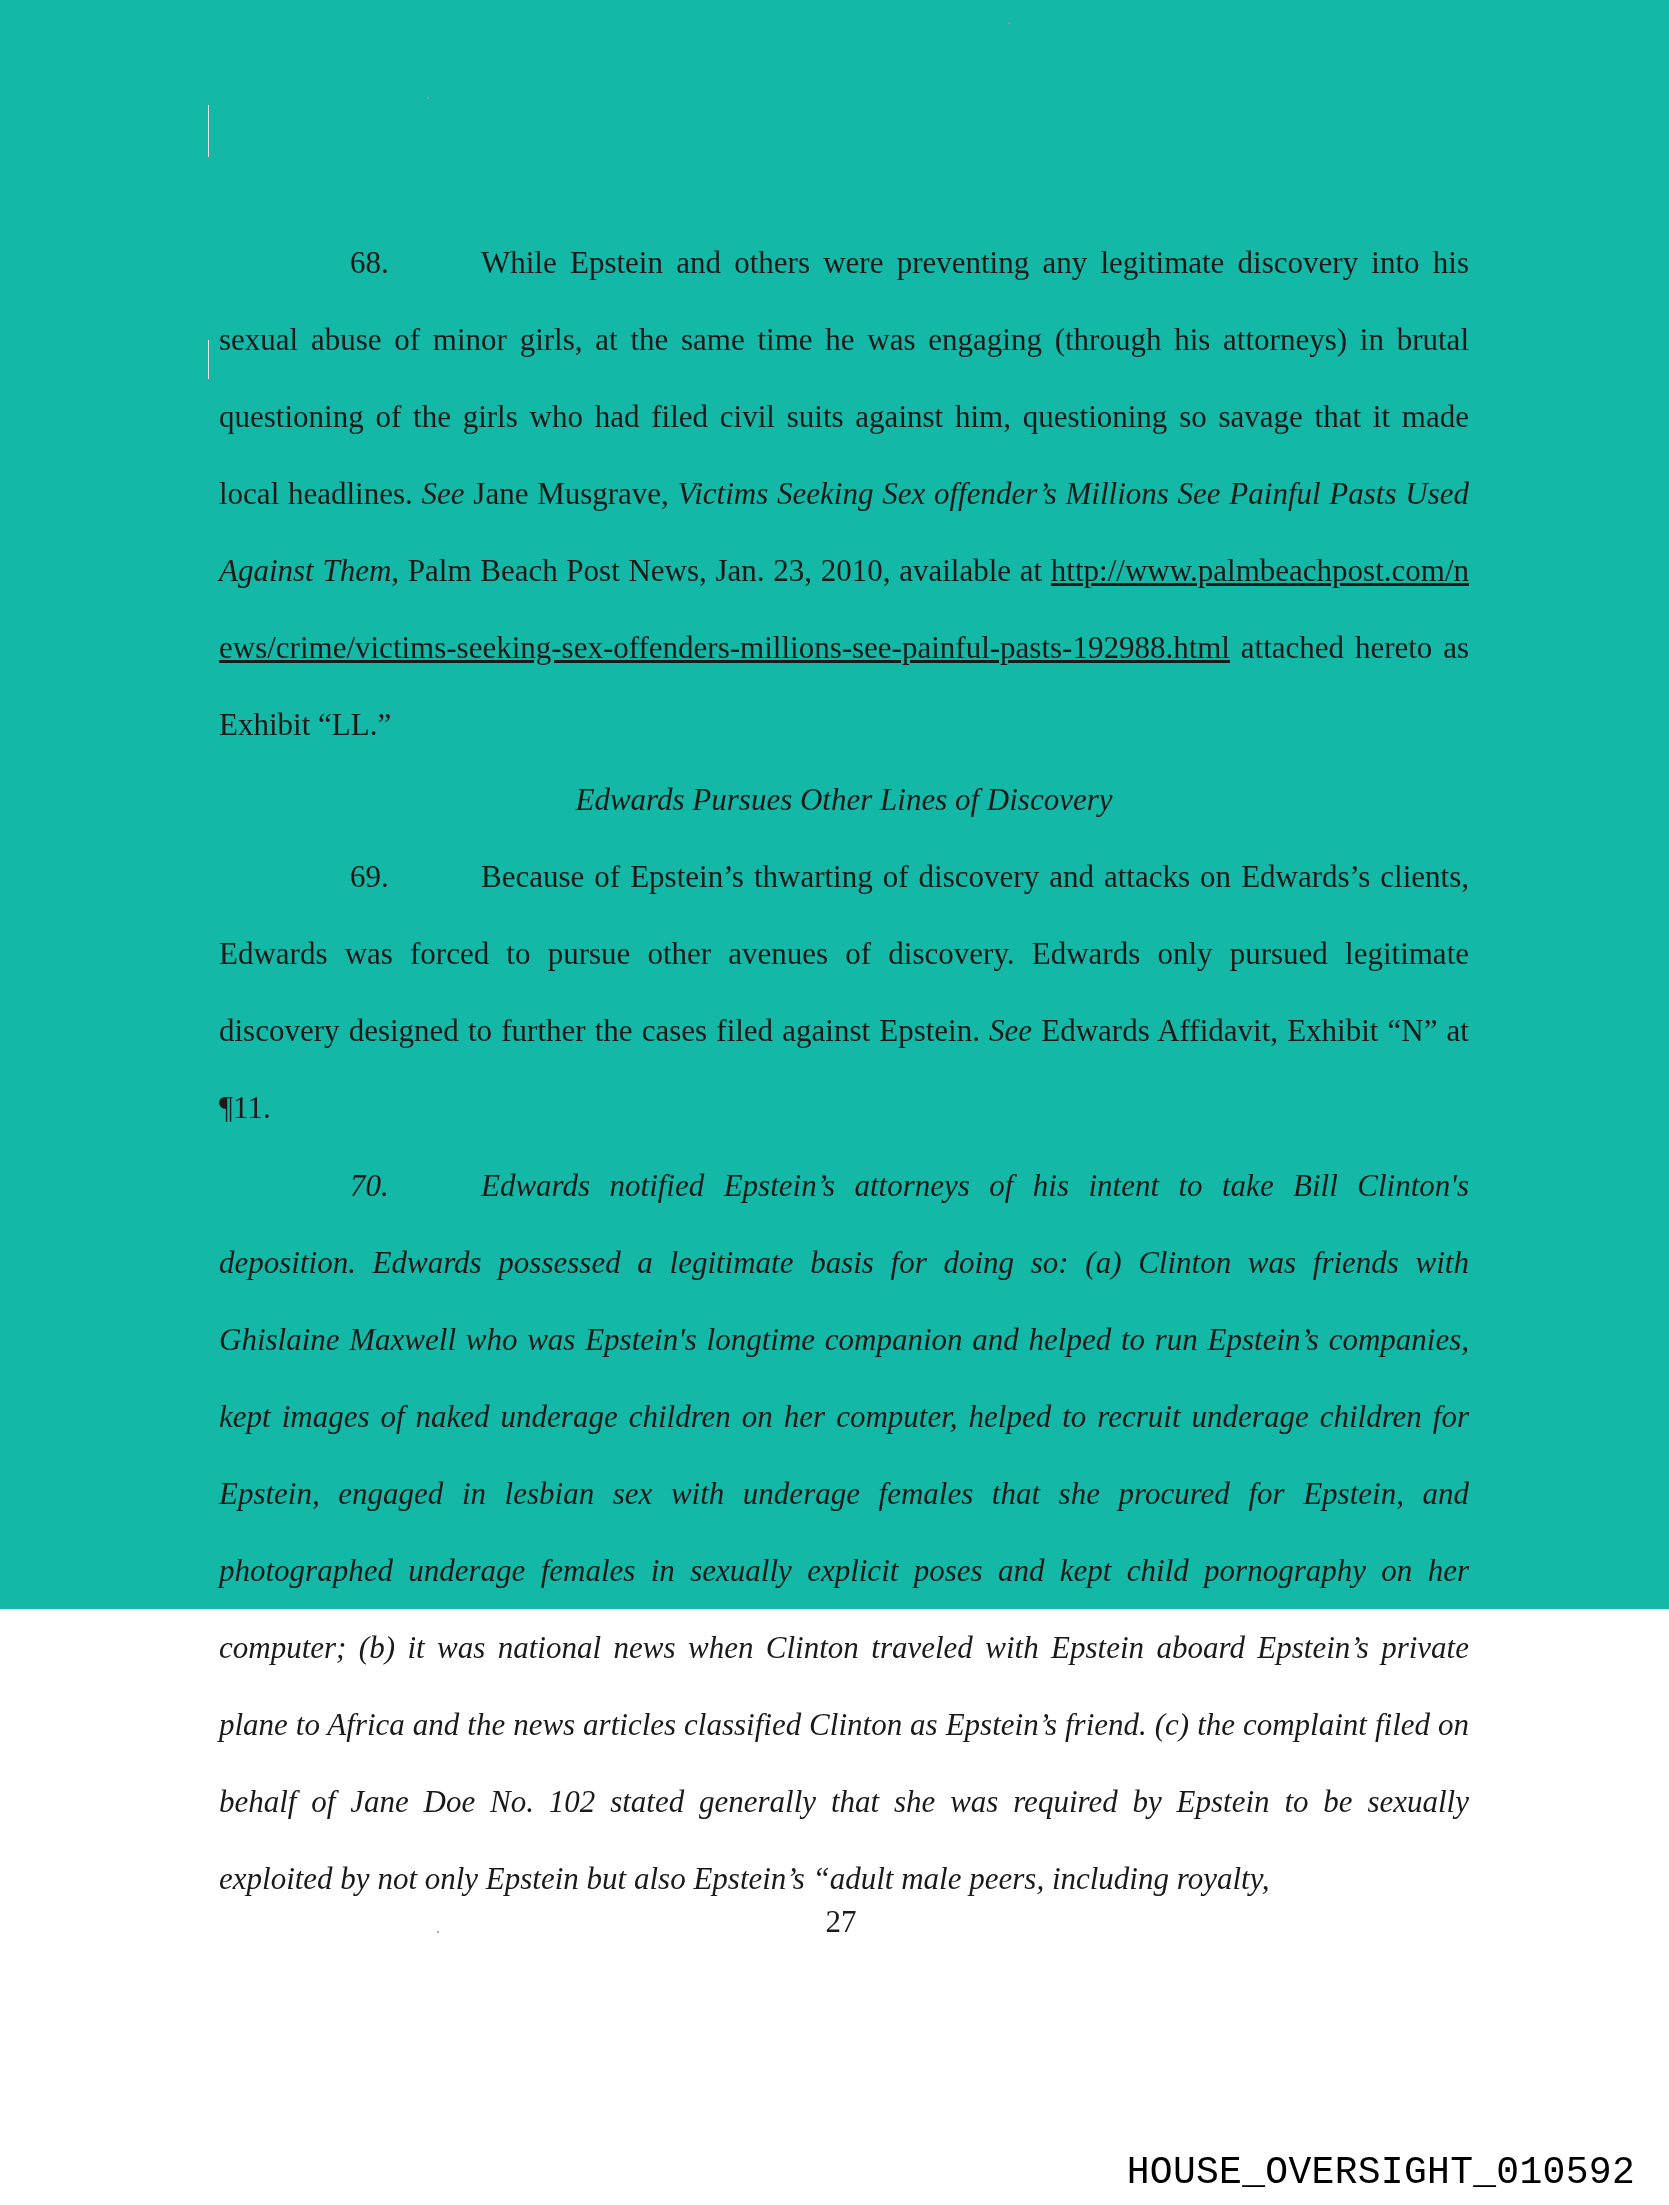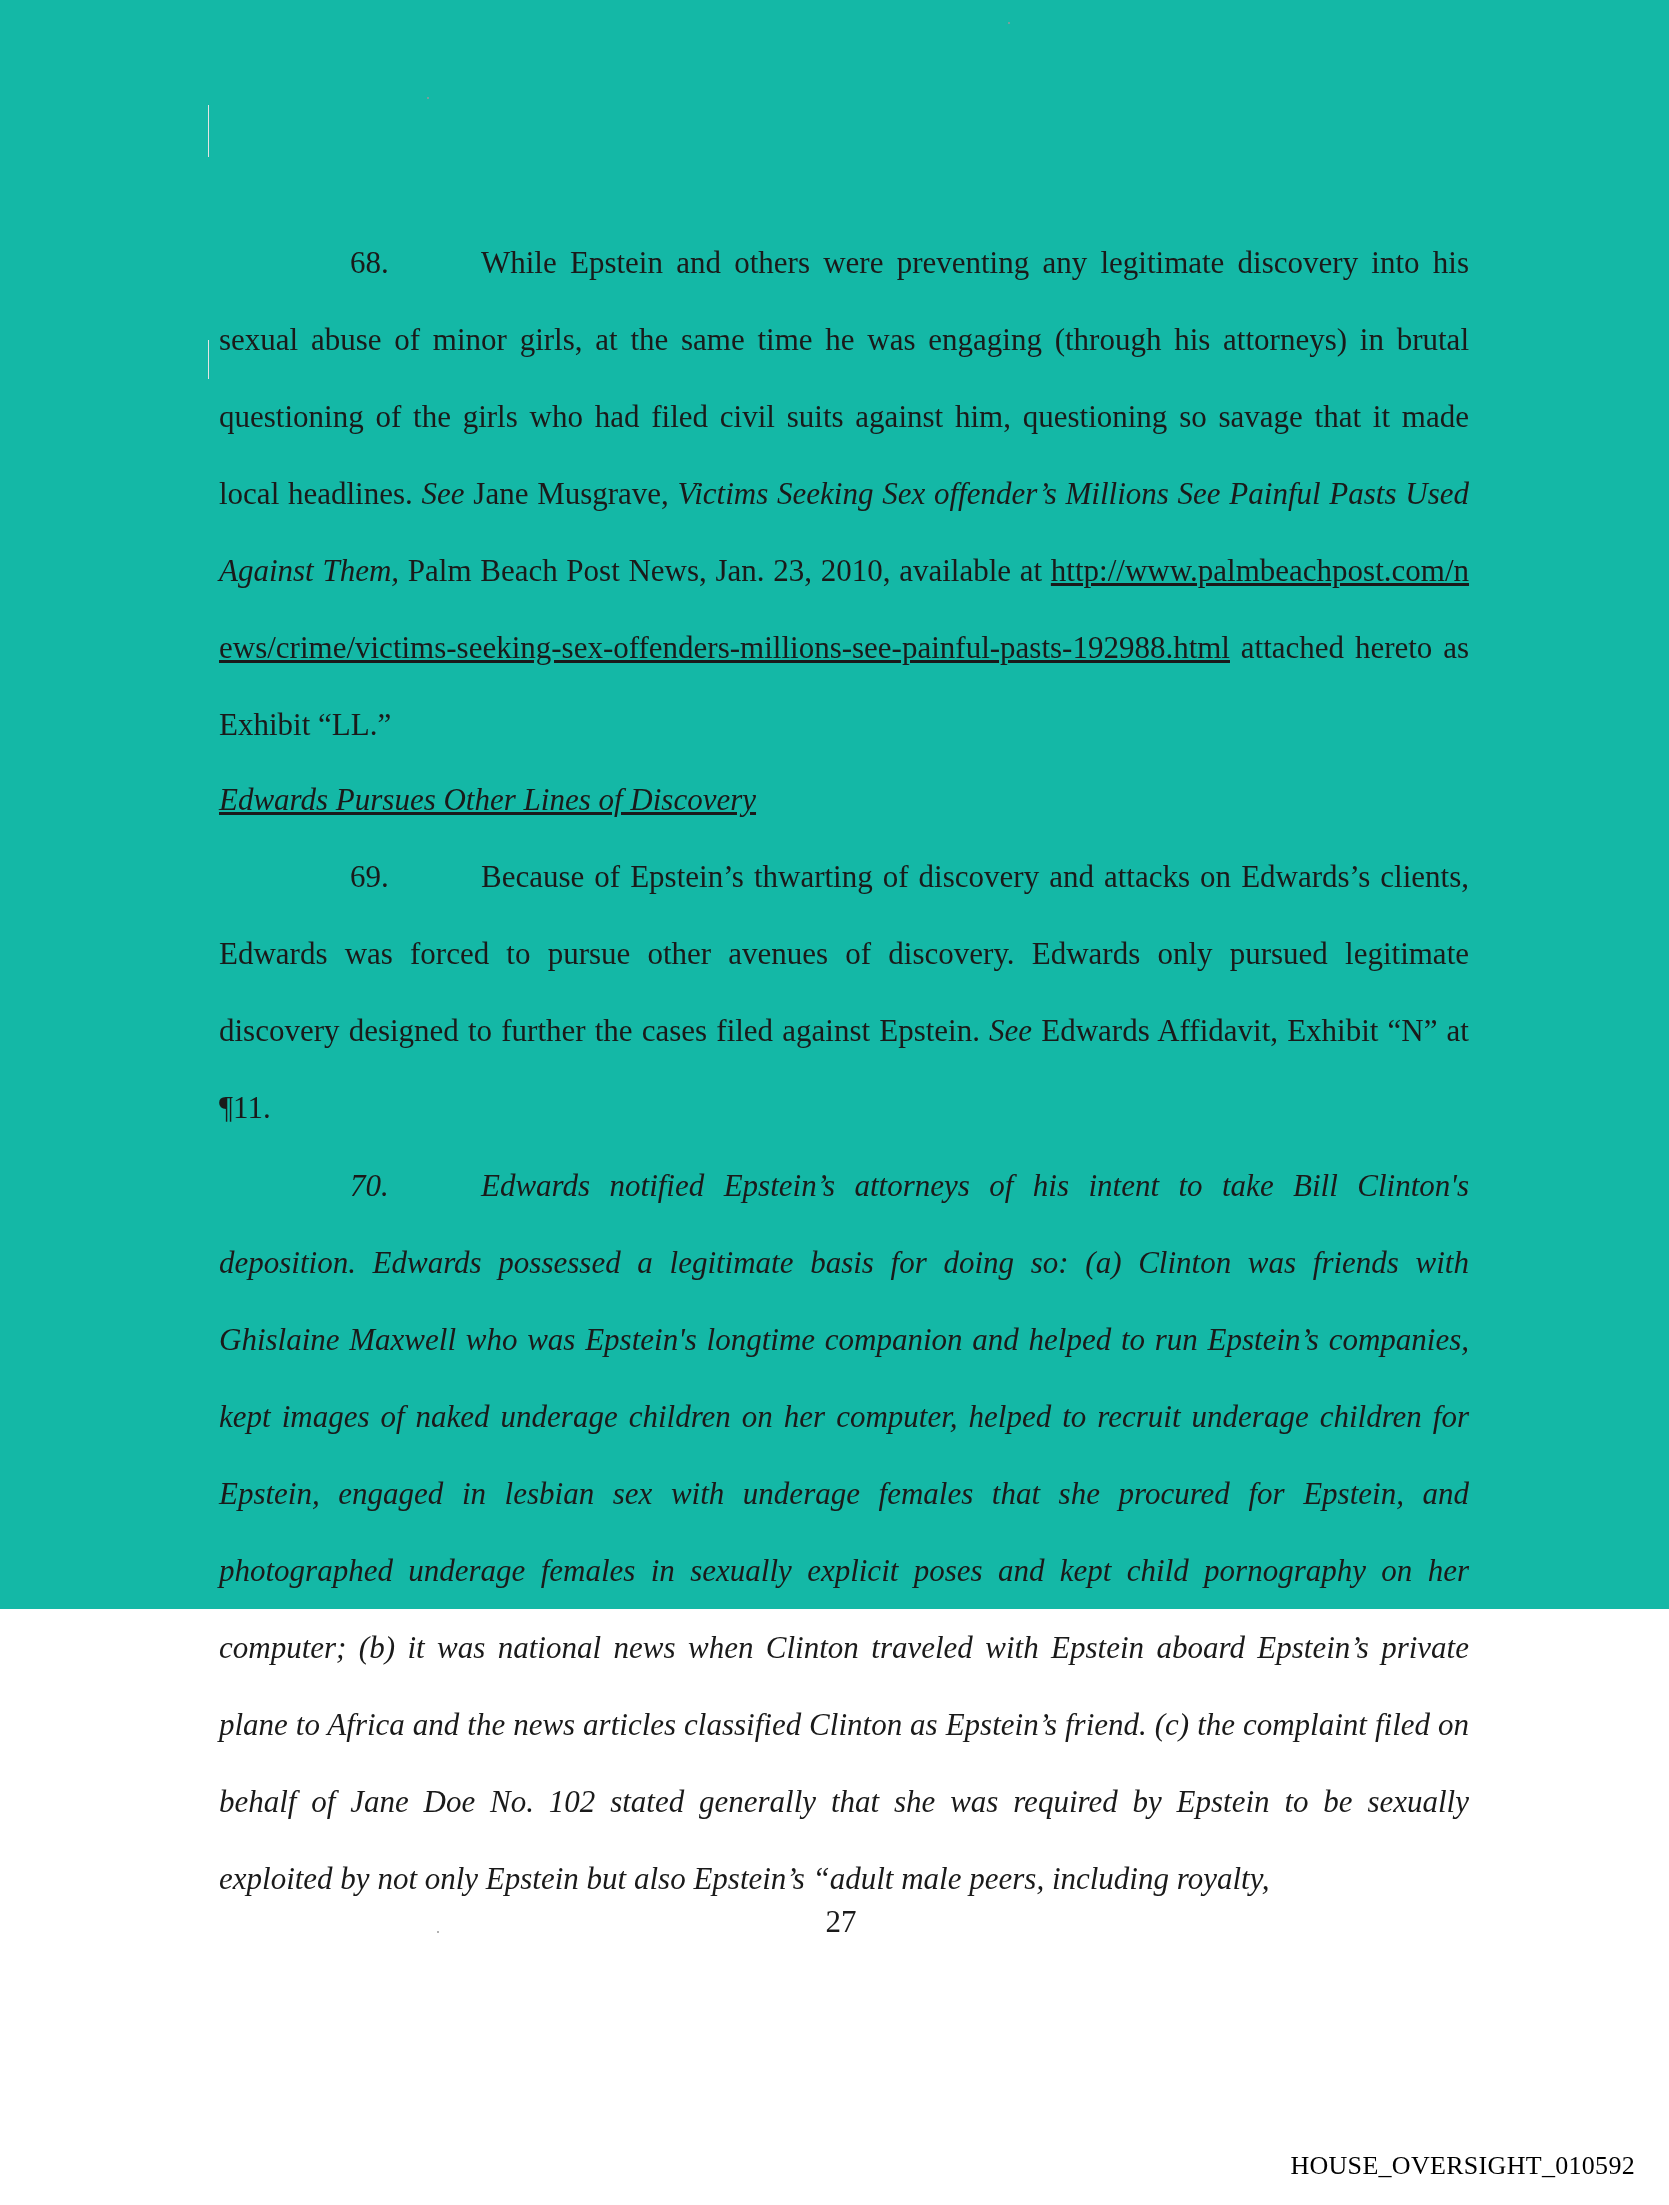--- a/index.html
+++ b/index.html
@@ -11,35 +11,35 @@
       width: 1250px;
       font-family: "Liberation Serif", "DejaVu Serif", serif;
       font-size: 31px;
       color: #1a1a1a;
       line-height: 77px;
     }
     .para { margin: 0; text-align: justify; text-indent: 131px; }
     .para-68 { position: absolute; top: 224px; left: 0; width: 1250px; }
     .heading {
       position: absolute; top: 761px; left: 0; width: 1250px;
-      font-style: italic; text-decoration: underline;
+      text-align: center; font-style: italic; 
     }
     .para-69 { position: absolute; top: 838px; left: 0; width: 1250px; }
     .para-70 { position: absolute; top: 1147px; left: 0; width: 1250px; font-style: italic; }
     .para .pnum { display: inline-block; width: 131px; text-indent: 0; }
     .ital { font-style: italic; }
     .link { text-decoration: underline; color: #1a1a1a; word-break: break-all; }
     .page-number {
       position: absolute; top: 1904px; left: 0; width: 1669px; text-align: center;
       font-family: "Liberation Serif", "DejaVu Serif", serif; font-size: 31px; color: #1a1a1a;
       padding-left: 6.5px;
     }
     .bates {
       position: absolute; right: 34px; top: 2151px;
-      font-family: Liberation Serif, serif; font-size: 26px; color: #000000;
+      font-family: Liberation Mono, monospace; font-size: 38px; color: #000000;
       letter-spacing: 0.3px;
     }
     .speck { position: absolute; width: 2px; height: 2px; background: #999; border-radius: 50%; }
     .margin-line { position: absolute; left: 208px; width: 1.3px; background: #e4e4e4; }
   </style>
 </head>
 <body>
 
 <div class="page">
 

